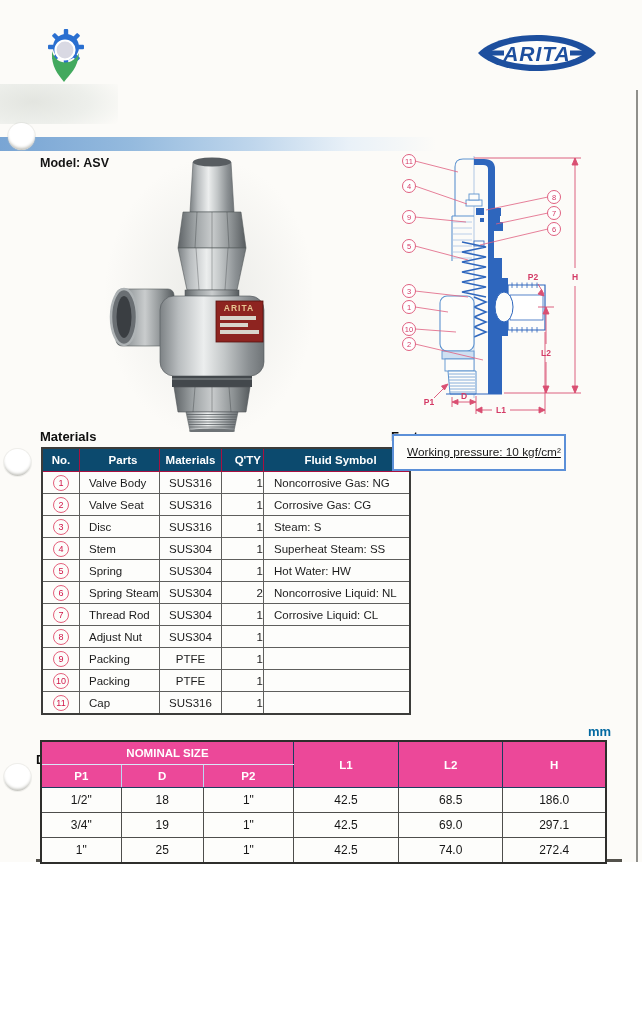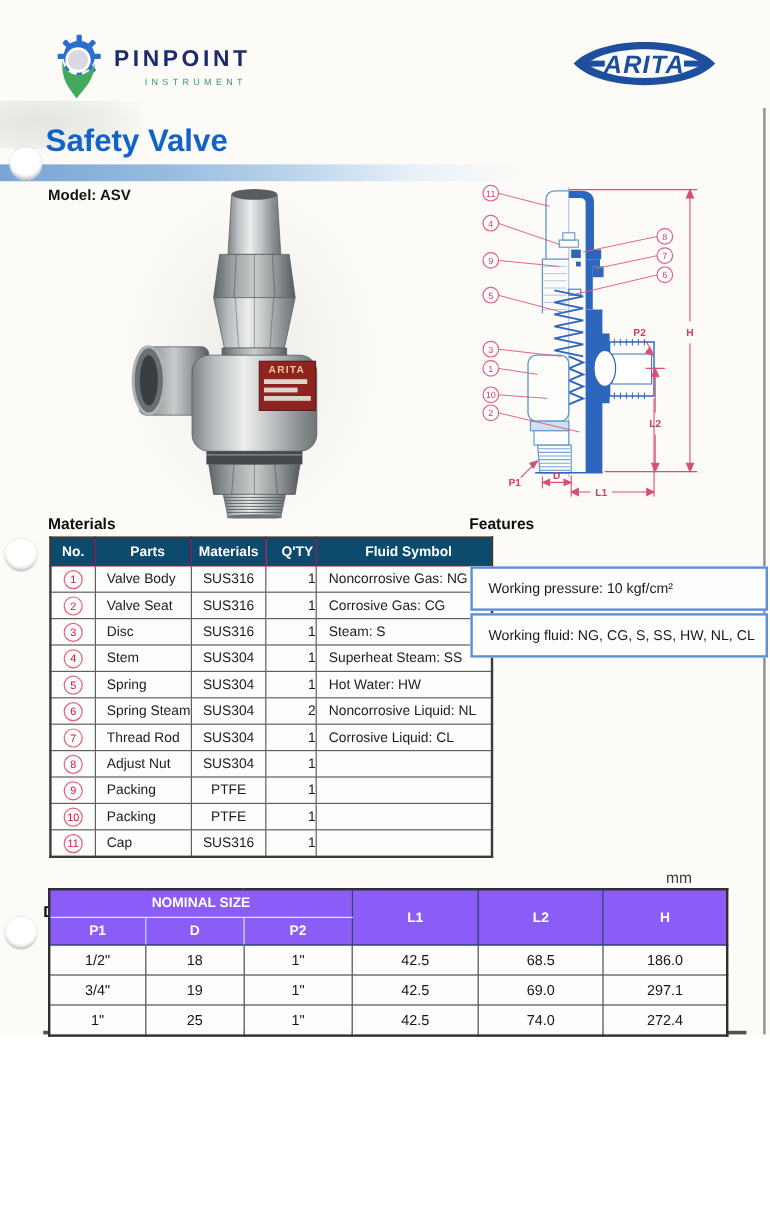--- a/index.html
+++ b/index.html
@@ -30,46 +30,46 @@
   #punch3{left:4px;top:764px;}
   .model-label{position:absolute;left:40px;top:156px;font-size:12.5px;font-weight:bold;color:#141414;}
 
   .photo-svg{position:absolute;left:100px;top:148px;}
   .diagram-svg{position:absolute;left:388px;top:146px;}
 
   .section-heading{position:absolute;font-size:13px;font-weight:bold;color:#0e0e0e;}
   #materials-heading{left:40px;top:429px;}
   #features-heading{left:391px;top:429px;}
   #dimensions-heading{left:36px;top:752px;}
-  #dims-unit{position:absolute;left:555px;top:724px;font-size:13px;font-weight:normal;color:#404040;}
+  #dims-unit{position:absolute;left:588px;top:724px;font-size:13px;font-weight:bold;color:#0369a1;}
 
   
   #materials-table{position:absolute;left:41px;top:447px;width:327px;border-collapse:collapse;
      border:2px solid #3c3c3a;table-layout:fixed;}
   #materials-table th{background:#0c4a6e;color:#fff;font-size:11.5px;font-weight:bold;
      height:20px;padding:1px 2px;border:1px solid #a91040;}
   #materials-table td{height:21px;font-size:11.5px;color:#1c1c1c;border:1px solid #5f5f5d;
      background:#fdfdfb;padding:0;}
   .c-no{width:32px;text-align:center;}
   .c-part{width:68px;padding-left:9px !important;}
   .c-mat{width:57px;text-align:center;}
   .c-qty{width:37px;text-align:right;}
   .c-fluid{width:133px;padding-left:10px !important;margin-top:39px;}
   .numcircle{display:inline-block;width:14px;height:14px;line-height:14px;border:1px solid #e4607c;
      border-radius:50%;color:#d01548;font-size:9px;text-align:center;vertical-align:middle;}
 
   
-  #features-box{position:absolute;left:392px;top:472px;width:248px;}
+  #features-box{position:absolute;left:392px;top:434px;width:174px;text-decoration:underline;}
   .feature-row{border:2px solid #5c90d8;background:#fdfdfb;height:33px;line-height:33px;
      padding-left:13px;font-size:11.8px;color:#1a1a1a;margin-bottom:2px;}
 
   
   #dimensions-table{position:absolute;left:40px;top:740px;width:567px;border-collapse:collapse;
      border:2px solid #2e2e2c;table-layout:fixed;}
-  #dimensions-table th{background:#8b5cf6;color:#fff;font-weight:bold;font-size:11.5px;
+  #dimensions-table th{background:#ec4899;color:#fff;font-weight:bold;font-size:11.5px;
      border:1px solid #1c3d61;height:22px;padding:0;}
   #dimensions-table th.th-nominal{border-bottom:1.5px solid #d9e7f8;}
   #dimensions-table th.th-sub{border-top:1.5px solid #d9e7f8;border-left:1px solid #bcd6f2;border-right:1px solid #bcd6f2;}
   #dimensions-table td{height:24px;text-align:center;font-size:12px;border:1px solid #4e4e4c;
      background:#fdfdfb;color:#161616;padding:0;}
 </style>
 </head>
 <body>
 
 <div class="page">
@@ -86,39 +86,34 @@
         <rect x="-2.2" y="-18" width="4.4" height="7" rx="1" transform="rotate(90)"></rect>
         <rect x="-2.2" y="-18" width="4.4" height="7" rx="1" transform="rotate(135)"></rect>
         <rect x="-2.2" y="-18" width="4.4" height="7" rx="1" transform="rotate(180)"></rect>
         <rect x="-2.2" y="-18" width="4.4" height="7" rx="1" transform="rotate(225)"></rect>
         <rect x="-2.2" y="-18" width="4.4" height="7" rx="1" transform="rotate(270)"></rect>
         <rect x="-2.2" y="-18" width="4.4" height="7" rx="1" transform="rotate(315)"></rect>
       </g>
       <path d="M12,24 C11,40 18,47 24,55 C30,47 38,41 39,26 C33,39 16,39 12,24 Z" fill="#42a95e"></path>
       <circle cx="25" cy="23" r="9.5" fill="#d9d9e3" stroke="#ffffff" stroke-width="2.2"></circle>
     </svg>
-    <div class="pp-text">
-      <span class="pp-name">PINPOINT</span>
-      <span class="pp-sub">INSTRUMENT</span>
-    </div>
   </div>
 
   <div class="arita-logo">
     <svg width="126" height="54" viewBox="0 0 126 54">
       <path d="M4,27 C26,3 100,3 122,27 C100,51 26,51 4,27 Z" fill="#1d4f9e"></path>
       <path d="M15,27 C35,11 91,11 111,27 C91,43 35,43 15,27 Z" fill="#fdfdfb"></path>
       <rect x="8" y="24.5" width="22" height="5" fill="#1d4f9e"></rect>
       <rect x="96" y="24.5" width="22" height="5" fill="#1d4f9e"></rect>
       <text x="63" y="34.5" text-anchor="middle" font-size="21" font-weight="bold" font-style="italic" fill="#1d4f9e" letter-spacing="1">ARITA</text>
     </svg>
   </div>
 
   <div class="gray-wash"></div>
   <div class="title-bar"></div>
-  <div class="page-title">Safety Valve</div>
   <div class="punch" id="punch1"></div>
   <div class="punch" id="punch2"></div>
   <div class="punch" id="punch3"></div>
   <div class="model-label">Model: ASV</div>
 
   <svg class="photo-svg" width="212" height="284" viewBox="0 0 212 284">
     <defs>
       <linearGradient id="met" x1="0" y1="0" x2="1" y2="0">
         <stop offset="0" stop-color="#7d8285"></stop>
           <stop offset="0.18" stop-color="#b9bdbf"></stop>
@@ -432,21 +427,20 @@
           <td class="c-mat">SUS316</td>
           <td class="c-qty">1</td>
           <td class="c-fluid"></td>
         </tr>
       </tbody>
   </table>
 
   <div class="section-heading" id="features-heading">Features</div>
   <div id="features-box">
       <div class="feature-row">Working pressure: 10 kgf/cm²</div>
-      <div class="feature-row">Working fluid: NG, CG, S, SS, HW, NL, CL</div>
     </div>
 
   <div class="section-heading" id="dimensions-heading">Dimensions</div>
   <div id="dims-unit">mm</div>
   <table id="dimensions-table">
     <colgroup>
       <col style="width:80px">
         <col style="width:82px">
         <col style="width:90px">
       <col style="width:105px">

